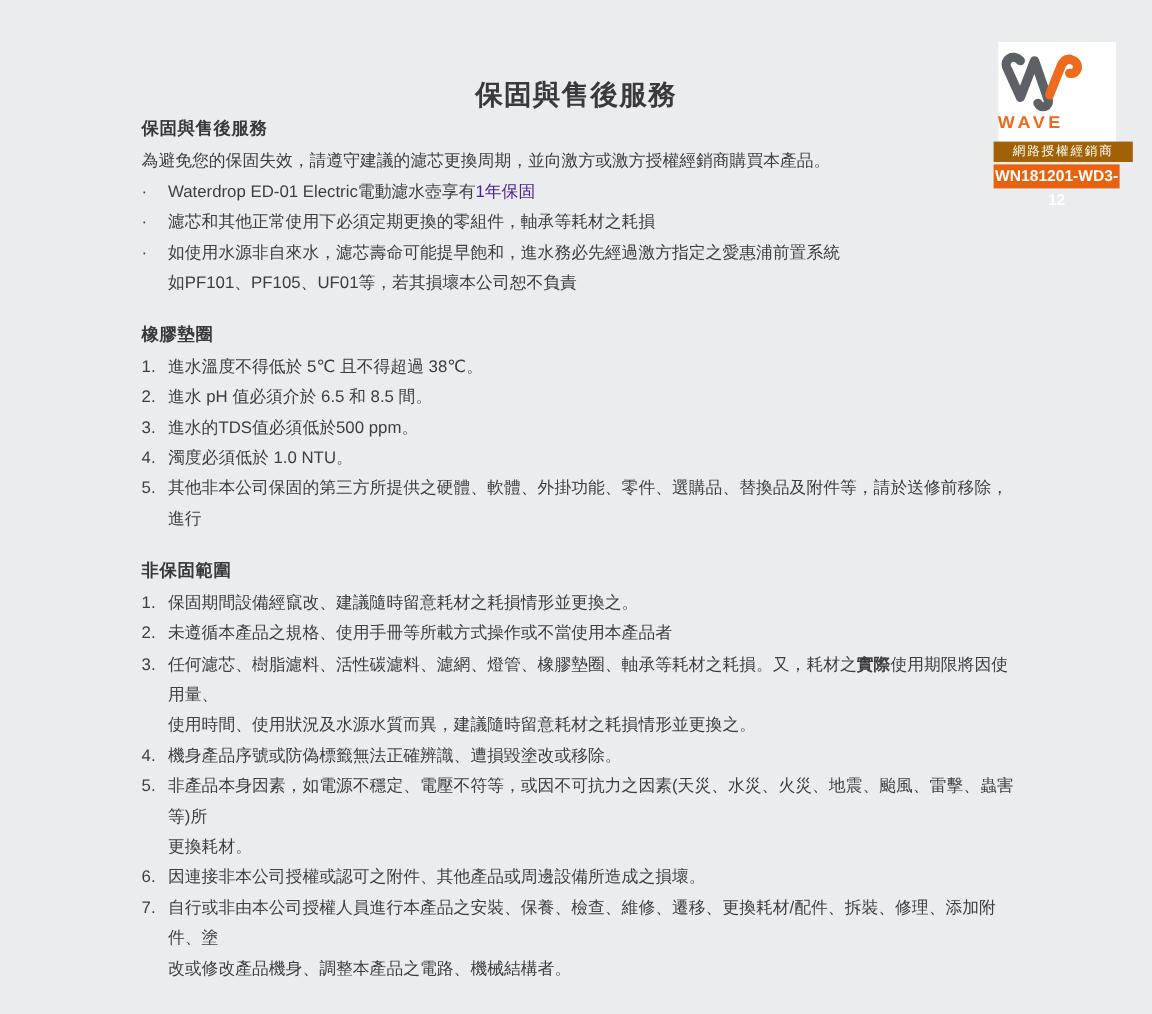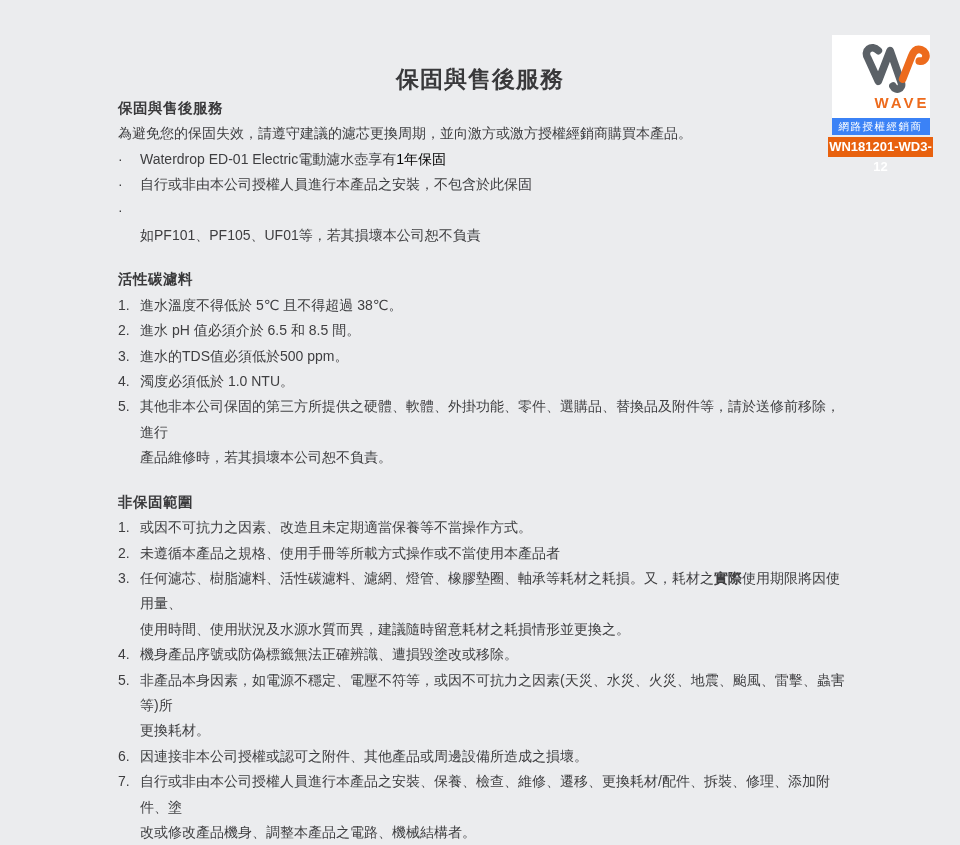--- a/index.html
+++ b/index.html
@@ -24,29 +24,29 @@
   section + section{margin-top:19px;}
   section p{margin:0;}
   .row{display:flex;}
   .marker{flex:0 0 22px;}
   .marker.dot{font-size:14px;}
   .text{flex:1;}
   
   .badge{position:absolute;left:828px;top:35px;width:105px;text-align:center;}
   .badge-card{
     width:98px;height:83px;margin:0 auto;background:#ffffff;
-    display:flex;flex-direction:column;align-items:flex-end;justify-content:flex-start;
+    display:flex;flex-direction:column;align-items:flex-start;justify-content:flex-start;
   }
   .badge-card svg{margin-top:8px;}
   .wordmark{
     font-size:15px;font-weight:700;color:#ed6b1d;letter-spacing:3px;
     transform:scaleY(.95);margin-top:1px;
   }
   .badge-bar-gray{
-    width:98px;height:17px;margin:0 auto;background:#3b82f6;
+    width:116px;height:17px;margin:0 auto;background:#a16207;
     color:#fff;font-size:10.5px;line-height:17px;letter-spacing:1.5px;
   }
   .badge-bar-orange{
     width:105px;height:20px;margin:2px auto 0;background:#e8610e;
     color:#fff;font-size:13px;font-weight:700;line-height:20px;letter-spacing:0;
   }
 </style>
 </head>
 <body>
 
@@ -64,65 +64,65 @@
   <div class="badge-bar-orange">WN181201-WD3-12</div>
 </div>
 
 <main>
   <section>
     <h2>保固與售後服務</h2>
     <p>為避免您的保固失效，請遵守建議的濾芯更換周期，並向激方或激方授權經銷商購買本產品。</p>
     <div>
         <div class="row">
           <span class="marker dot">·</span>
-          <span class="text"><span>Waterdrop ED-01 Electric電動濾水壺享有</span><span style="color: #000000;">1年保固</span></span>
+          <span class="text"><span>Waterdrop ED-01 Electric電動濾水壺享有</span><span style="color: #4c1d95;">1年保固</span></span>
         </div>
         <div class="row">
           <span class="marker dot">·</span>
-          <span class="text"><span>自行或非由本公司授權人員進行本產品之安裝，不包含於此保固</span></span>
+          <span class="text"><span>濾芯和其他正常使用下必須定期更換的零組件，軸承等耗材之耗損</span></span>
         </div>
         <div class="row">
           <span class="marker dot">·</span>
-          <span class="text"><br><span>如PF101、PF105、UF01等，若其損壞本公司恕不負責</span></span>
+          <span class="text"><span>如使用水源非自來水，濾芯壽命可能提早飽和，進水務必先經過激方指定之愛惠浦前置系統</span><br><span>如PF101、PF105、UF01等，若其損壞本公司恕不負責</span></span>
         </div>
       </div>
   </section>
 
   <section>
-    <h2>活性碳濾料</h2>
+    <h2>橡膠墊圈</h2>
     <div>
         <div class="row">
           <span class="marker">1.</span>
           <span class="text"><span>進水溫度不得低於 5℃ 且不得超過 38℃。</span></span>
         </div>
         <div class="row">
           <span class="marker">2.</span>
           <span class="text"><span>進水 pH 值必須介於 6.5 和 8.5 間。</span></span>
         </div>
         <div class="row">
           <span class="marker">3.</span>
           <span class="text"><span>進水的TDS值必須低於500 ppm。</span></span>
         </div>
         <div class="row">
           <span class="marker">4.</span>
           <span class="text"><span>濁度必須低於 1.0 NTU。</span></span>
         </div>
         <div class="row">
           <span class="marker">5.</span>
-          <span class="text"><span>其他非本公司保固的第三方所提供之硬體、軟體、外掛功能、零件、選購品、替換品及附件等，請於送修前移除，進行</span><br><span>產品維修時，若其損壞本公司恕不負責。</span></span>
+          <span class="text"><span>其他非本公司保固的第三方所提供之硬體、軟體、外掛功能、零件、選購品、替換品及附件等，請於送修前移除，進行</span><br></span>
         </div>
       </div>
   </section>
 
   <section>
     <h2>非保固範圍</h2>
     <div>
         <div class="row">
           <span class="marker">1.</span>
-          <span class="text"><span>或因不可抗力之因素、改造且未定期適當保養等不當操作方式。</span></span>
+          <span class="text"><span>保固期間設備經竄改、建議隨時留意耗材之耗損情形並更換之。</span></span>
         </div>
         <div class="row">
           <span class="marker">2.</span>
           <span class="text"><span>未遵循本產品之規格、使用手冊等所載方式操作或不當使用本產品者</span></span>
         </div>
         <div class="row">
           <span class="marker">3.</span>
           <span class="text"><span>任何濾芯、樹脂濾料、活性碳濾料、濾網、燈管、橡膠墊圈、軸承等耗材之耗損。又，耗材之</span><span style="font-weight: 700; text-align: right;">實際</span><span>使用期限將因使用量、</span><br><span>使用時間、使用狀況及水源水質而異，建議隨時留意耗材之耗損情形並更換之。</span></span>
         </div>
         <div class="row">

